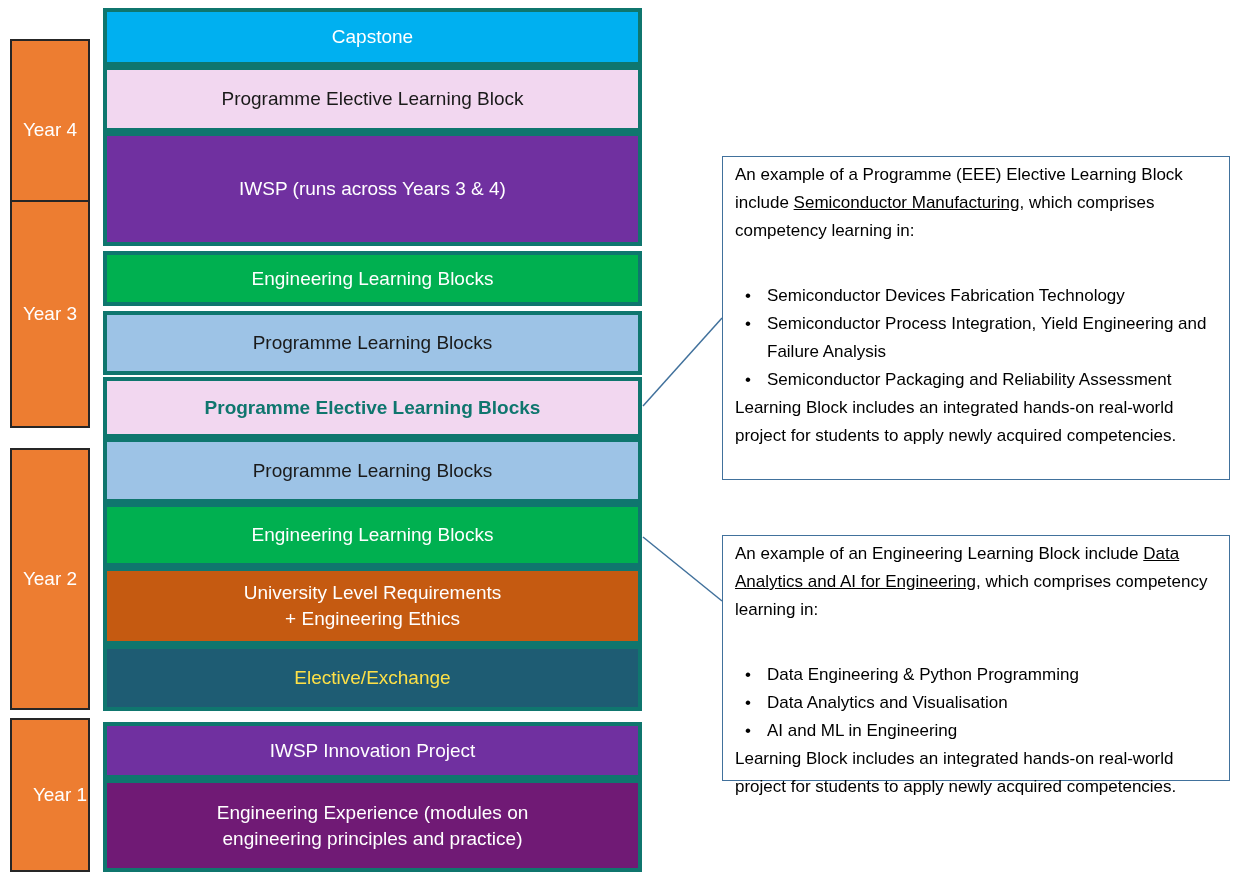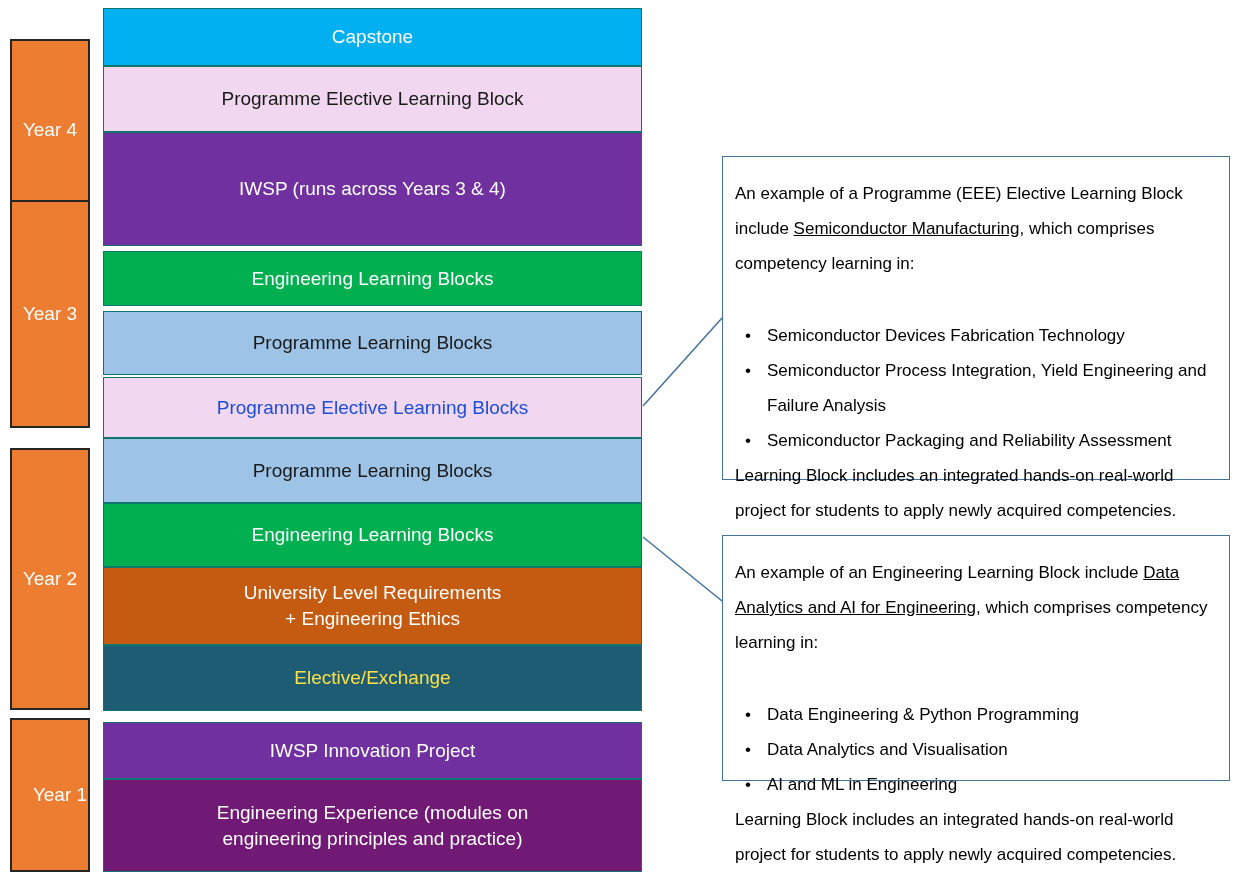--- a/index.html
+++ b/index.html
@@ -22,38 +22,38 @@
     color: #ffffff;
     display: flex;
     align-items: center;
     justify-content: center;
     font-size: 19px;
   }
   .block {
     position: absolute;
     left: 103px;
     width: 539px;
-    border: 1px solid #0f766e;
+    border: 4px solid #0f766e;
     display: flex;
     align-items: center;
     justify-content: center;
     text-align: center;
     font-size: 19px;
     line-height: 1.35;
     white-space: pre-line;
   }
   .callout {
     position: absolute;
     left: 722px;
     width: 508px;
     background: #ffffff;
     border: 1px solid #41719C;
-    padding: 19px 12px;
+    padding: 4px 12px;
     font-size: 17px;
-    line-height: 35px;
+    line-height: 28px;
     color: #000000;
   }
   .callout ul { list-style: none; margin-top: 37px; }
   .callout li {
     position: relative;
     padding-left: 32px;
   }
   .callout li::before {
     content: "\2022";
     position: absolute;
@@ -75,21 +75,21 @@
   <div class="year-box" style="top: 8px; height: 182px; background-color: rgb(237, 125, 49); margin-top: 31px;">Year 4</div>
   <div class="year-box" style="top: 200px; height: 228px; background-color: rgb(237, 125, 49);">Year 3</div>
   <div class="year-box" style="top: 448px; height: 262px; background-color: rgb(237, 125, 49);">Year 2</div>
   <div class="year-box" style="top: 718px; height: 154px; background-color: rgb(237, 125, 49); padding-left: 20px;">Year 1</div>
 
   <div class="block" style="top: 8px; height: 58px; background-color: rgb(0, 176, 240); color: rgb(255, 255, 255);">Capstone</div>
   <div class="block" style="top: 66px; height: 66px; background-color: rgb(242, 215, 240); color: rgb(26, 26, 26);">Programme Elective Learning Block</div>
   <div class="block" style="top: 132px; height: 114px; background-color: rgb(112, 48, 160); color: rgb(255, 255, 255);">IWSP (runs across Years 3 &amp; 4)</div>
   <div class="block" style="top: 251px; height: 55px; background-color: rgb(0, 176, 80); color: rgb(255, 255, 255);">Engineering Learning Blocks</div>
   <div class="block" style="top: 311px; height: 64px; background-color: rgb(157, 195, 230); color: rgb(26, 26, 26);">Programme Learning Blocks</div>
-  <div class="block" style="top: 377px; height: 61px; background-color: rgb(242, 215, 240); color: #1d4ed8;">Programme Elective Learning Blocks</div>
+  <div class="block" style="top: 377px; height: 61px; background-color: rgb(242, 215, 240); color: #0f766e; font-weight: bold;">Programme Elective Learning Blocks</div>
   <div class="block" style="top: 438px; height: 65px; background-color: rgb(157, 195, 230); color: rgb(26, 26, 26);">Programme Learning Blocks</div>
   <div class="block" style="top: 503px; height: 64px; background-color: rgb(0, 176, 80); color: rgb(255, 255, 255);">Engineering Learning Blocks</div>
   <div class="block" style="top: 567px; height: 78px; background-color: rgb(197, 90, 17); color: rgb(255, 255, 255);">University Level Requirements
 + Engineering Ethics</div>
   <div class="block" style="top: 645px; height: 66px; background-color: rgb(30, 92, 115); color: #fde047;">Elective/Exchange</div>
   <div class="block" style="top: 722px; height: 57px; background-color: rgb(112, 48, 160); color: rgb(255, 255, 255);">IWSP Innovation Project</div>
   <div class="block" style="top: 779px; height: 93px; background-color: #701a75; color: rgb(255, 255, 255);">Engineering Experience (modules on
 engineering principles and practice)</div>
 
   <svg class="connectors" width="1244" height="878">

